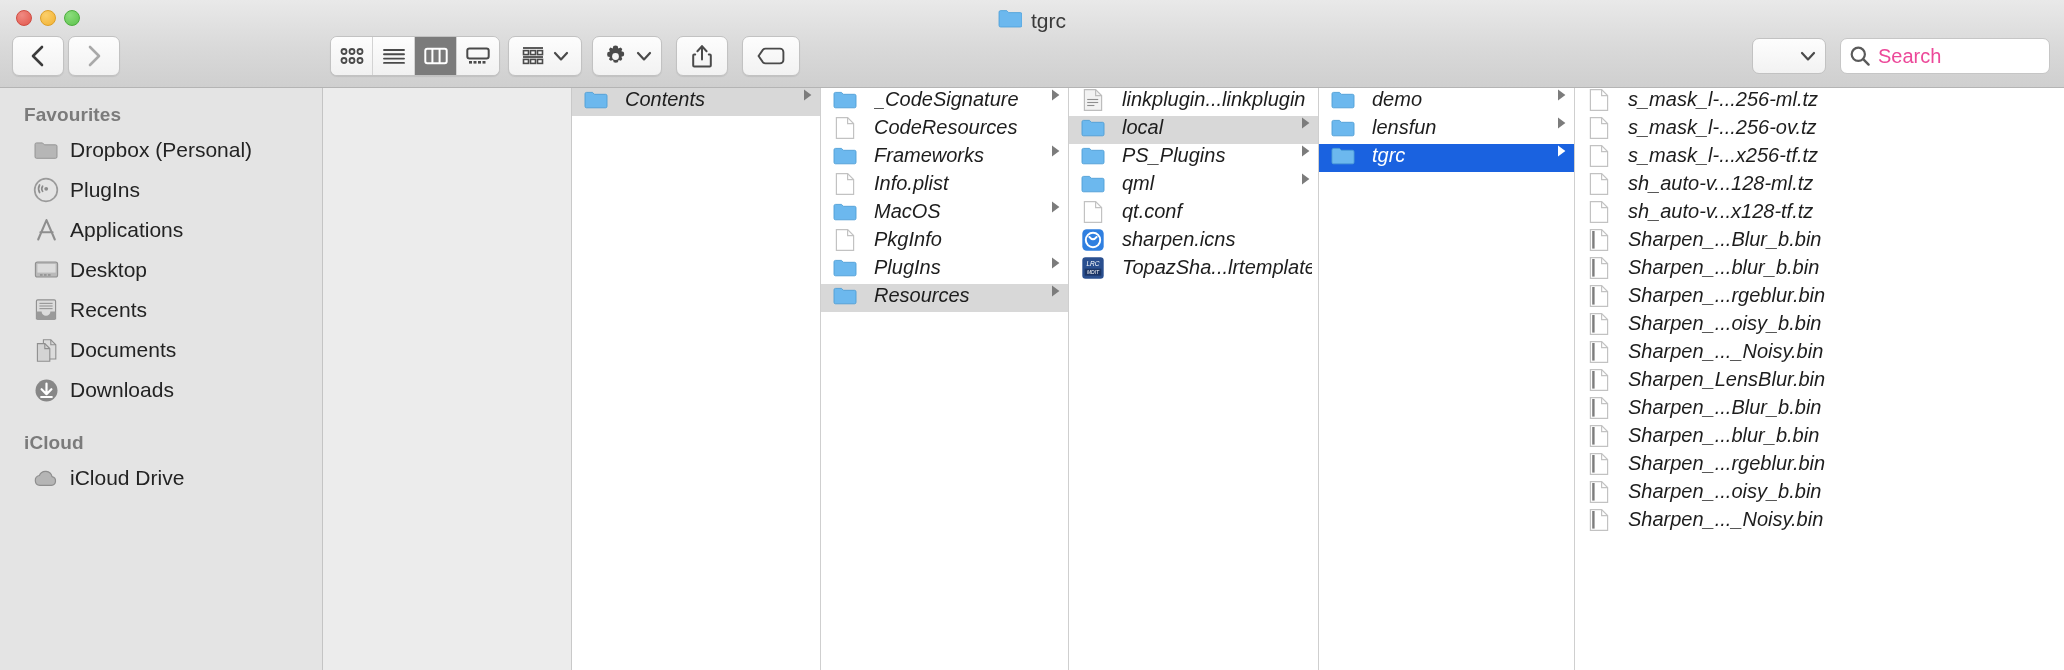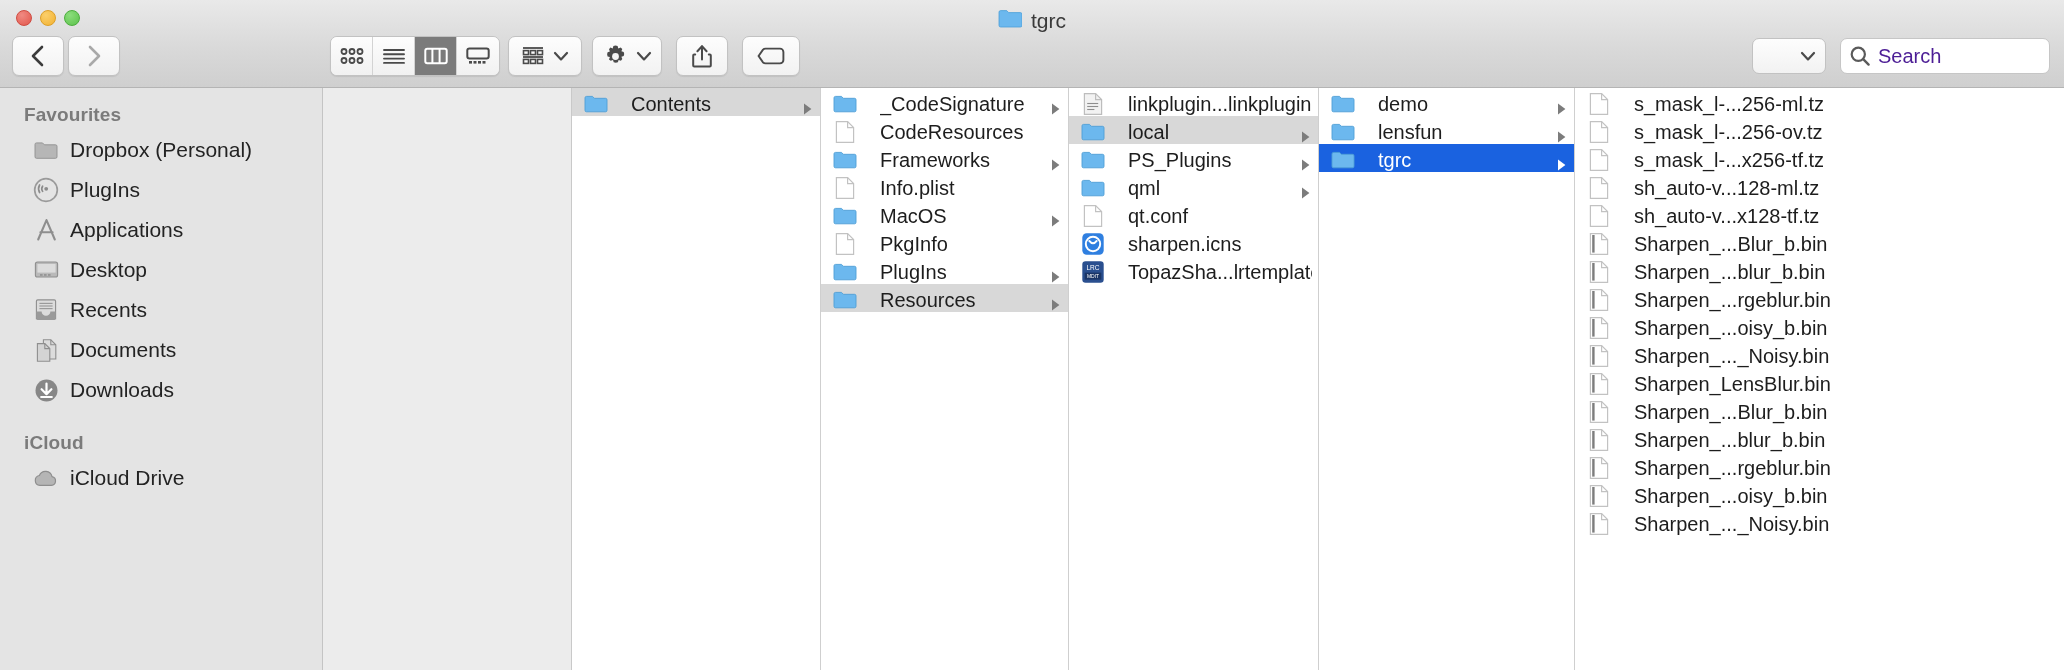--- a/index.html
+++ b/index.html
@@ -83,21 +83,21 @@
   #sharebtn   { left: 676px; width: 52px; }
   #tagbtn     { left: 742px; width: 58px; }
 
   #searchfield {
     position: absolute; right: 14px; top: 38px;
     height: 36px; width: 210px;
     background: #ffffff;
     border: 1px solid #c6c6c6; border-radius: 7px;
     display: flex; align-items: center; gap: 7px;
     padding: 0 8px;
-    color: #4c1d95; font-size: 20px;
+    color: #ec4899; font-size: 20px;
   }
   #sortpop {
     position: absolute; right: 238px; top: 38px;
     height: 36px; width: 74px;
     background: linear-gradient(to bottom, #fdfdfd, #f2f2f2);
     border: 1px solid #c2c2c2; border-radius: 7px;
     display: flex; align-items: center; justify-content: flex-end;
     padding-right: 9px;
   }
 
@@ -140,24 +140,25 @@
     position: relative;
   }
   #col0 { width: 249px; background: #ececec; border-right: 1px solid #c9c9c9; }
   #col1 { width: 249px; }
   #col2 { width: 248px; }
   #col3 { width: 250px; }
   #col4 { width: 256px; }
   #col5 { width: 540px; border-right: none; }
 
   .row {
-    height: 28px; display: flex; align-items: flex-end;
-    padding: 0 6px 0 12px; gap: 23px;
+    height: 28px; display: flex; align-items: flex-start;
+    padding: 0 6px 0 12px; gap: 17px;
     font-size: 20px; color: #1d1d1d;
     white-space: nowrap;
+    font-style: italic;
   }
   .row .rname { flex: 1; overflow: hidden; text-overflow: clip; white-space: nowrap; }
   .row.sel-inactive { background: #d8d8d8; }
   .row.sel-active { background: #1a62e0; color: #ffffff; }
   .row.sel-active .chev svg polygon { fill: #ffffff; }
   .chev { width: 14px; flex: none; display: flex; align-items: center; justify-content: center; }
 
   .ficon { width: 24px; height: 24px; flex: none; }
 </style>
 </head>

